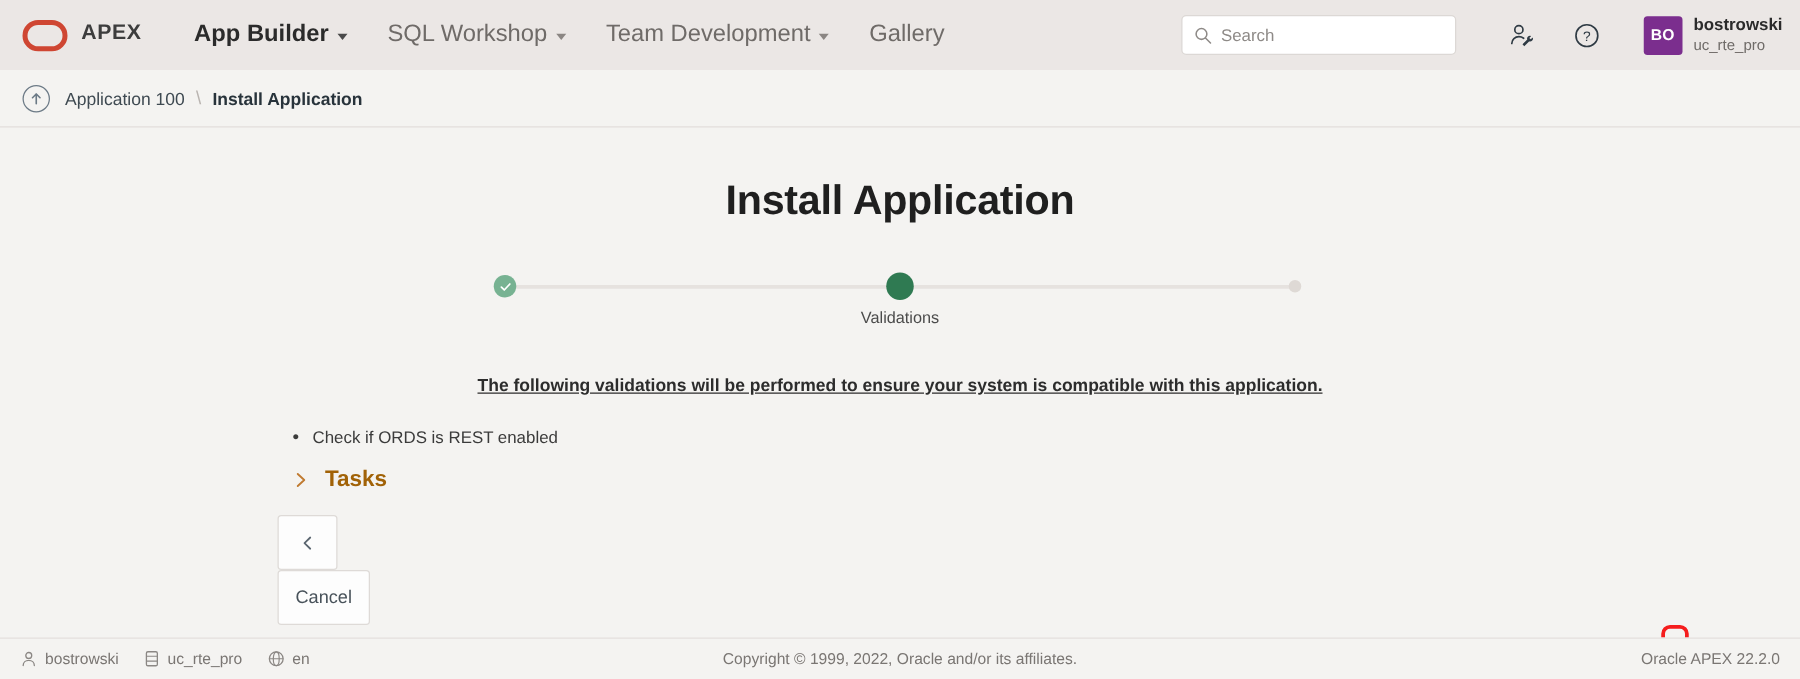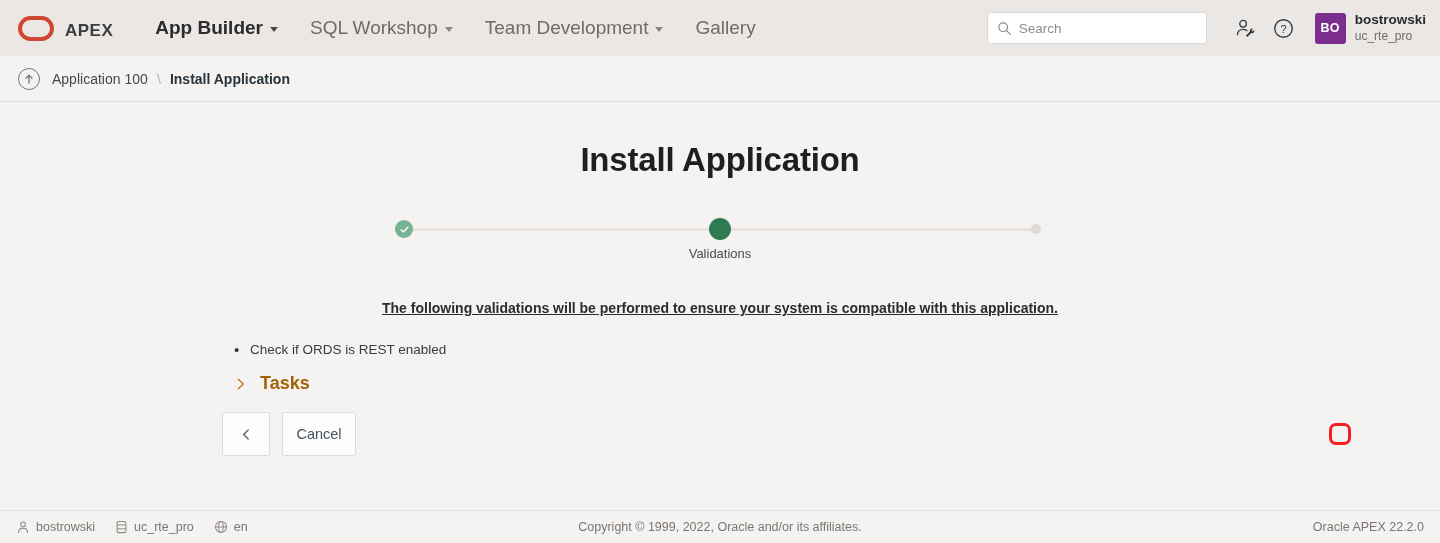--- a/index.html
+++ b/index.html
@@ -13,21 +13,21 @@
   .page { position: relative; width: 1440px; height: 543px; display: flex; flex-direction: column; }
 
   
   .header {
     height: 56px; flex: 0 0 56px;
     background: #ebe7e5;
     display: flex; align-items: center;
     padding: 0 14px 0 18px;
     position: relative;
   }
-  .brand { display: flex; align-items: flex-end; gap: 11px; margin-right: 26px; }
+  .brand { display: flex; align-items: flex-start; gap: 11px; margin-right: 26px; }
   .apex-ring {
     width: 36px; height: 25px; border: 4px solid #cf4632;
     border-radius: 14px; background: transparent;
   }
   .brand-name {
     font-size: 17px; font-weight: bold; letter-spacing: .5px; color: #3d3d3d;
   }
   .nav { display: flex; align-items: center; height: 100%; }
   .nav-item {
     display: flex; align-items: center; gap: 7px;
@@ -38,21 +38,21 @@
   .caret {
     width: 0; height: 0;
     border-left: 4.5px solid transparent;
     border-right: 4.5px solid transparent;
     border-top: 5px solid #8b8683;
     display: inline-block; margin-top: 2px;
   }
   .nav-item.active .caret { border-top-color: #4a4a4a; }
 
   .header-right {
-    margin-left: auto; display: flex; align-items: center; gap: 0;
+    margin-left: auto; display: flex; align-items: center; gap: 14px;
   }
   .search-box {
     width: 220px; height: 32px; background: #fff;
     border: 1px solid #dcd8d5; border-radius: 4px;
     display: flex; align-items: center; padding: 0 9px; gap: 7px;
     margin-right: 20px;
   }
   .search-box input {
     border: none; outline: none; background: transparent;
     font-family: "Liberation Sans", sans-serif; font-size: 13.5px;
@@ -139,21 +139,21 @@
   .tasks-row {
     display: flex; align-items: center; gap: 13px; margin-top: 16px; margin-left: 3px;
     cursor: pointer; width: fit-content;
   }
   .tasks-label { font-size: 18px; font-weight: bold; color: #a16207; }
 
   
   .btnbar {
     position: absolute; left: 0; right: 0; top: 310px;
     padding: 0 89px 0 222px;
-    display: flex; align-items: center;
+    display: flex; align-items: flex-start; flex-direction: column;
   }
   .btn {
     font-family: "Liberation Sans", sans-serif;
     border-radius: 3px; cursor: pointer; display: flex;
     align-items: center; justify-content: center;
   }
   .btn-ghost {
     background: #fdfdfd; border: 1px solid #dedad7; color: #48525a;
     height: 44px; font-size: 14.5px;
   }

